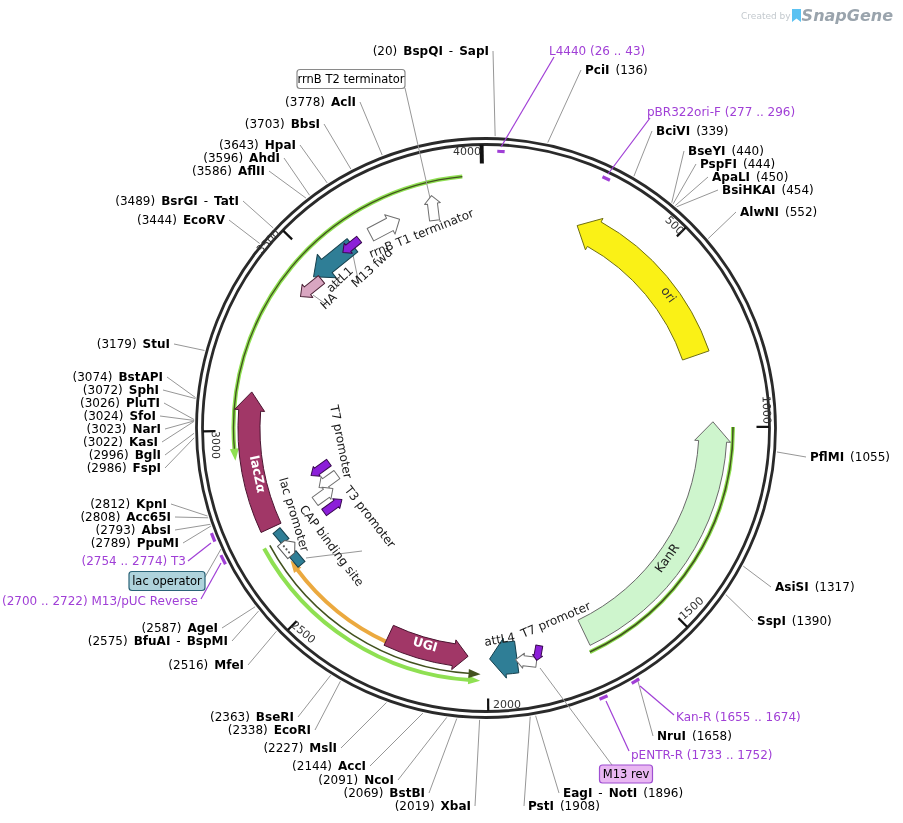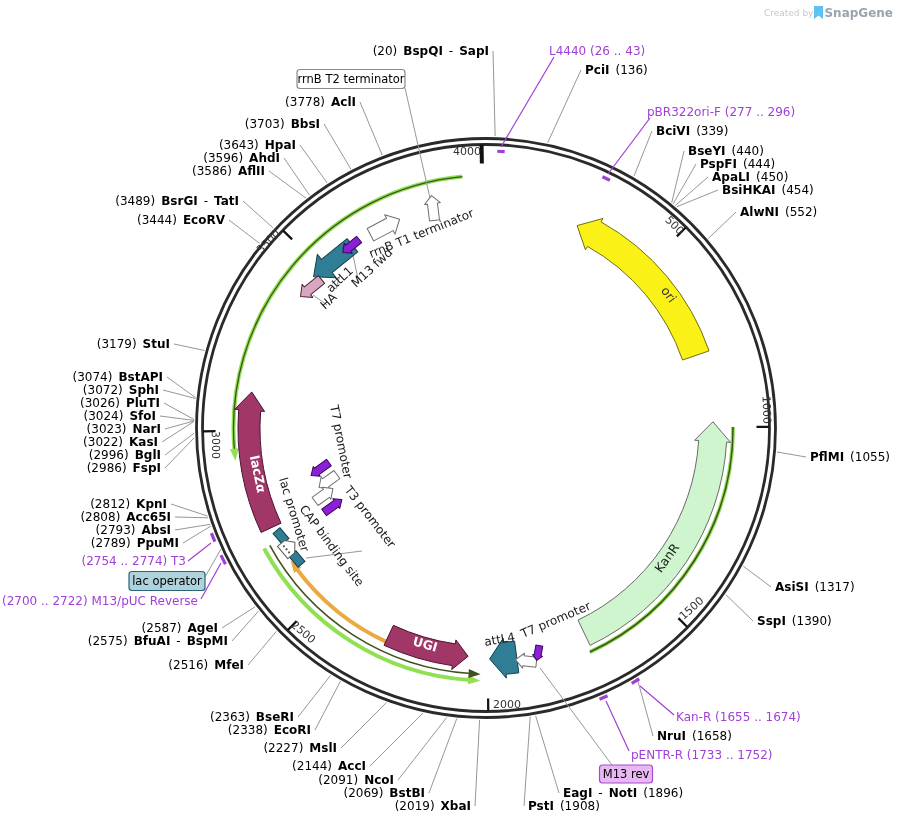--- a/index.html
+++ b/index.html
@@ -4,21 +4,21 @@
 <style>
   html,body{margin:0;padding:0;background:#ffffff;}
   body{font-family:"DejaVu Sans","Liberation Sans",sans-serif;}
   #stage{position:relative;width:903px;height:823px;background:#ffffff;overflow:hidden;}
   #map-svg{position:absolute;left:0;top:0;}
   #title-block{position:absolute;left:487px;top:414px;transform:translateX(-50%);text-align:center;pointer-events:none;}
   #title-block .t{font-size:14px;font-weight:bold;color:#000;white-space:nowrap;letter-spacing:0px;}
   #title-block .s{font-size:11.5px;color:#1a1a1a;margin-top:1px;}
   #watermark{position:absolute;right:10px;top:6px;display:flex;align-items:center;}
   #watermark .cb{font-size:9px;color:#c3c9ce;}
-  #watermark .brand{font-size:12px;color:#9aa4ad;font-weight:600;}
+  #watermark .brand{font-size:16px;color:#9aa4ad;font-weight:600;font-style:italic;}
   text{font-family:"DejaVu Sans","Liberation Sans",sans-serif;}
 </style>
 </head>
 <body>
 
 <div id="stage">
   <svg id="map-svg" width="903" height="823" viewBox="0 0 903 823">
       <path d="M732.9981049642338,427.0324546122708 A247,247 0 0 1 589.8700389651785,652.0982262432532" fill="none" stroke="#8FE052" stroke-width="4"></path>
       <path d="M732.9981049642338,427.0324546122708 A247,247 0 0 1 589.8700389651785,652.0982262432532" fill="none" stroke="#42521E" stroke-width="1.6"></path>
       <path d="M234.52410450411284,450.71836227683775 A252.5,252.5 0 0 1 462.2967337122185,176.61502597153796" fill="none" stroke="#8FE052" stroke-width="4"></path>

